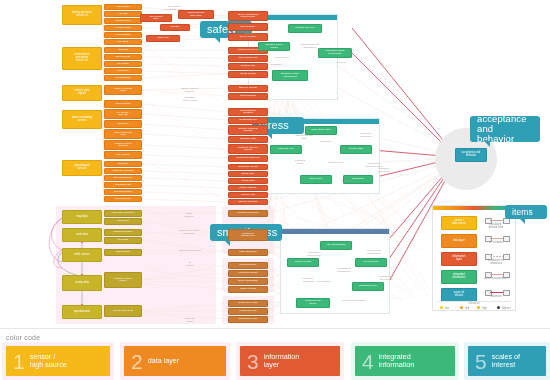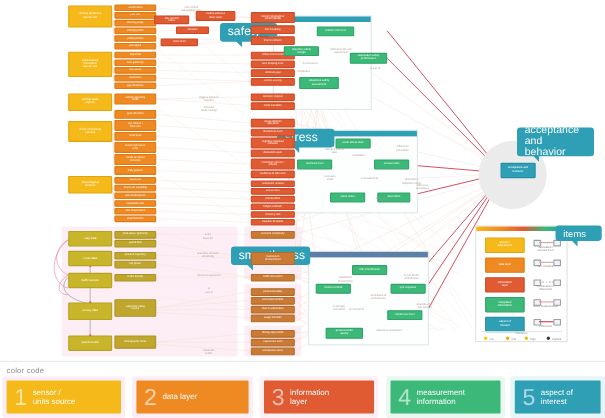--- a/index.html
+++ b/index.html
@@ -787,41 +787,41 @@
     </div>
 
   <div id="strip">
     <div class="rule"></div>
     <div id="cc-title">color code</div>
     <div id="cc-items">
         <div class="cc-halo" style="left: 2px; width: 112px; background: rgb(253, 238, 245);"></div>
         <div class="cc" style="left: 6px; width: 104px; background: rgb(245, 185, 25);">
           <span class="num">1</span>
           <span class="lbl" style="white-space: pre-line;">sensor /
-units source</span>
+high source</span>
         </div>
         <div class="cc-halo" style="left: 120px; width: 110px; background: rgb(253, 238, 245);"></div>
         <div class="cc" style="left: 124px; width: 102px; background: rgb(239, 138, 34);">
           <span class="num">2</span>
           <span class="lbl" style="white-space: pre-line;">data layer</span>
         </div>
         <div class="cc-halo" style="left: 236px; width: 108px; background: rgb(253, 240, 244);"></div>
         <div class="cc" style="left: 240px; width: 100px; background: rgb(224, 90, 50);">
           <span class="num">3</span>
           <span class="lbl" style="white-space: pre-line;">information
 layer</span>
         </div>
         <div class="cc-halo" style="left: 351px; width: 108px; background: rgb(233, 248, 241);"></div>
         <div class="cc" style="left: 355px; width: 100px; background: rgb(60, 184, 120);">
           <span class="num">4</span>
-          <span class="lbl" style="white-space: pre-line;">measurement
+          <span class="lbl" style="white-space: pre-line;">integrated
 information</span>
         </div>
         <div class="cc-halo" style="left: 464px; width: 86px; background: rgb(230, 245, 248);"></div>
         <div class="cc" style="left: 468px; width: 78px; background: rgb(46, 159, 181);">
           <span class="num">5</span>
-          <span class="lbl" style="white-space: pre-line;">aspect of
+          <span class="lbl" style="white-space: pre-line;">scales of
 interest</span>
         </div>
       </div>
   </div>
 
 </div>
 
 </body></html>

